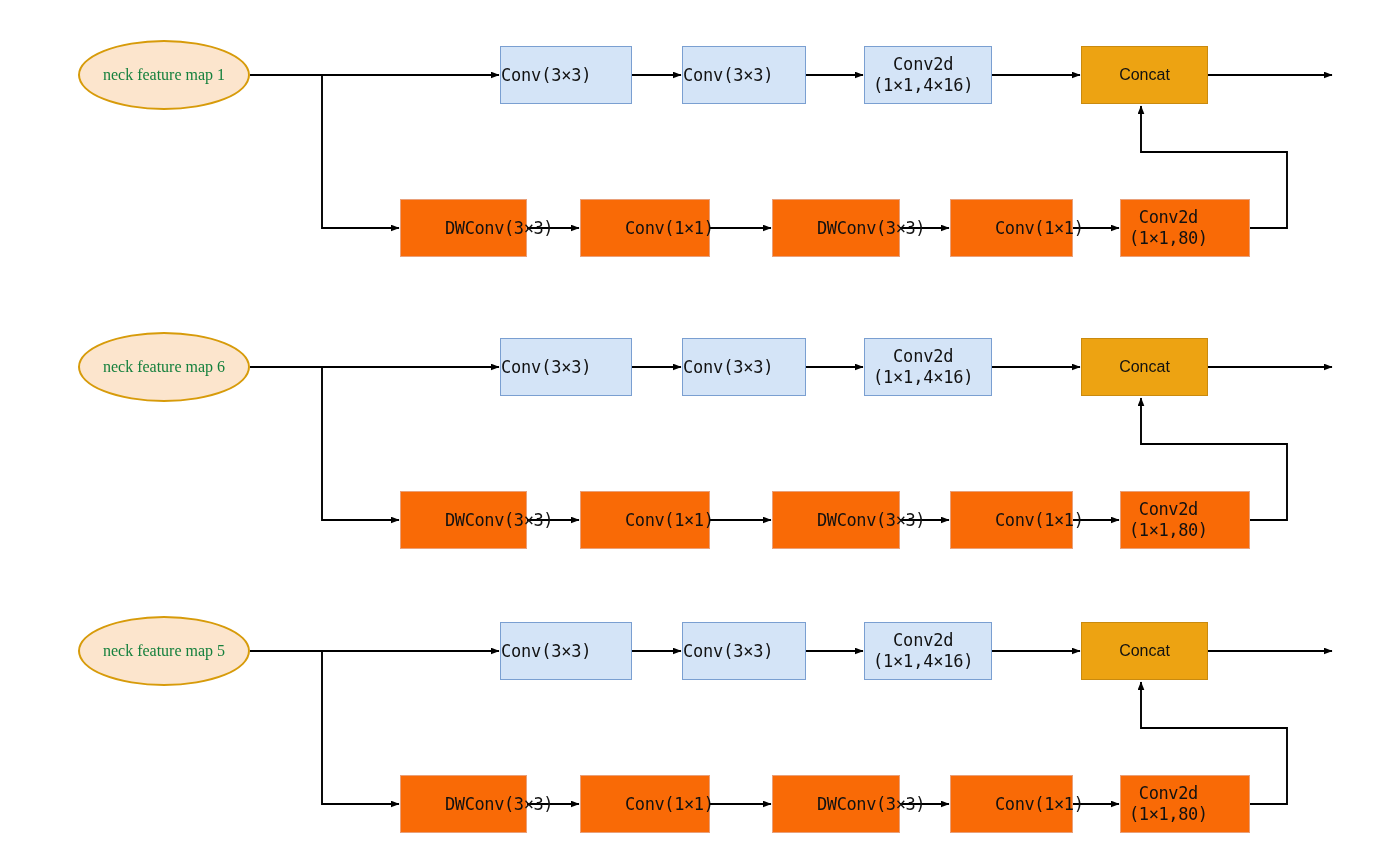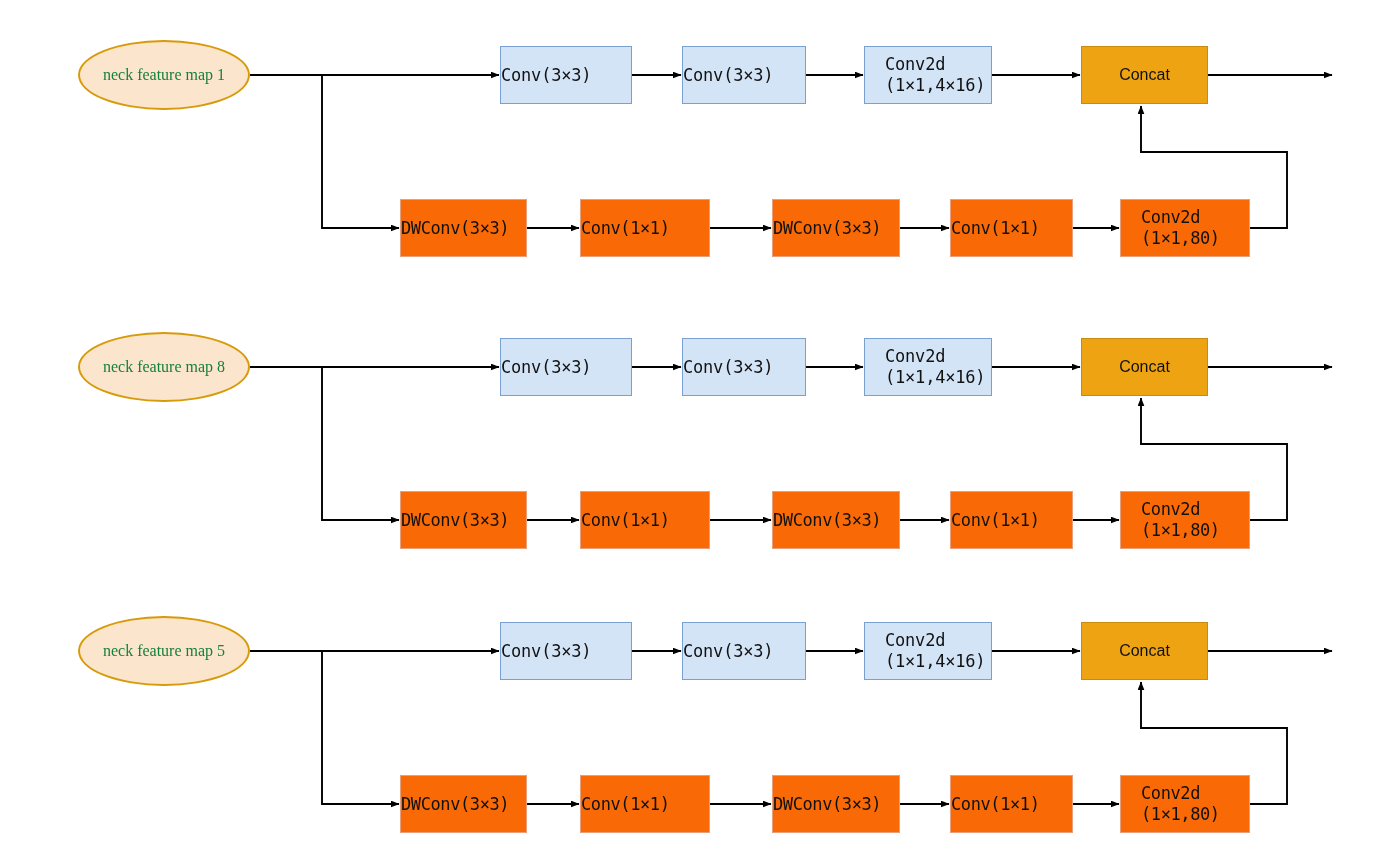--- a/index.html
+++ b/index.html
@@ -43,34 +43,36 @@
     font-size: 17px;
     letter-spacing: -0.2px;
   }
   .node-red {
     background: #f96a06;
     border: 1.6px solid #e9a07a;
     font-family: "DejaVu Sans Mono", monospace;
     color: #111111;
     font-size: 17px;
     letter-spacing: -0.4px;
+    padding-left: 44px;
   }
   .node-amber {
     background: #eda312;
     border: 1.6px solid #c98a0f;
     font-family: Liberation Sans, sans-serif;
     color: #111111;
     font-size: 16px;
     justify-content: center;
   }
   .node-center {
   }
   .node-left {
     justify-content: flex-start;
-    padding-left: 20px;
+    padding-left: 8px;
+    text-align: center;
   }
   .node .lines {
     line-height: 1.22;
   }
   .ellipse {
     position: absolute;
     box-sizing: border-box;
     background: #fce5cd;
     border: 2px solid #d79b0a;
     border-radius: 50%;
@@ -135,21 +137,21 @@
       <div class="ellipse" style="left: 78px; top: 40px; width: 172px; height: 70px;">neck feature map 1</div>
       <div class="node node-blue node-center" style="left: 500px; top: 46px; width: 132px; height: 58px;"><div class="lines">Conv(3×3)</div></div>
       <div class="node node-blue node-center" style="left: 682px; top: 46px; width: 124px; height: 58px;"><div class="lines">Conv(3×3)</div></div>
       <div class="node node-blue node-left" style="left: 864px; top: 46px; width: 128px; height: 58px;"><div class="lines">Conv2d<br>(1×1,4×16)</div></div>
       <div class="node node-amber node-center" style="left: 1081px; top: 46px; width: 127px; height: 58px;"><div class="lines">Concat</div></div>
       <div class="node node-red node-center" style="left: 400px; top: 199px; width: 127px; height: 58px;"><div class="lines">DWConv(3×3)</div></div>
       <div class="node node-red node-center" style="left: 580px; top: 199px; width: 130px; height: 58px;"><div class="lines">Conv(1×1)</div></div>
       <div class="node node-red node-center" style="left: 772px; top: 199px; width: 128px; height: 58px;"><div class="lines">DWConv(3×3)</div></div>
       <div class="node node-red node-center" style="left: 950px; top: 199px; width: 123px; height: 58px;"><div class="lines">Conv(1×1)</div></div>
       <div class="node node-red node-left" style="left: 1120px; top: 199px; width: 130px; height: 58px;"><div class="lines">Conv2d<br>(1×1,80)</div></div>
-      <div class="ellipse" style="left: 78px; top: 332px; width: 172px; height: 70px;">neck feature map 8</div>
+      <div class="ellipse" style="left: 78px; top: 332px; width: 172px; height: 70px;">neck feature map 6</div>
       <div class="node node-blue node-center" style="left: 500px; top: 338px; width: 132px; height: 58px;"><div class="lines">Conv(3×3)</div></div>
       <div class="node node-blue node-center" style="left: 682px; top: 338px; width: 124px; height: 58px;"><div class="lines">Conv(3×3)</div></div>
       <div class="node node-blue node-left" style="left: 864px; top: 338px; width: 128px; height: 58px;"><div class="lines">Conv2d<br>(1×1,4×16)</div></div>
       <div class="node node-amber node-center" style="left: 1081px; top: 338px; width: 127px; height: 58px;"><div class="lines">Concat</div></div>
       <div class="node node-red node-center" style="left: 400px; top: 491px; width: 127px; height: 58px;"><div class="lines">DWConv(3×3)</div></div>
       <div class="node node-red node-center" style="left: 580px; top: 491px; width: 130px; height: 58px;"><div class="lines">Conv(1×1)</div></div>
       <div class="node node-red node-center" style="left: 772px; top: 491px; width: 128px; height: 58px;"><div class="lines">DWConv(3×3)</div></div>
       <div class="node node-red node-center" style="left: 950px; top: 491px; width: 123px; height: 58px;"><div class="lines">Conv(1×1)</div></div>
       <div class="node node-red node-left" style="left: 1120px; top: 491px; width: 130px; height: 58px;"><div class="lines">Conv2d<br>(1×1,80)</div></div>
       <div class="ellipse" style="left: 78px; top: 616px; width: 172px; height: 70px;">neck feature map 5</div>

